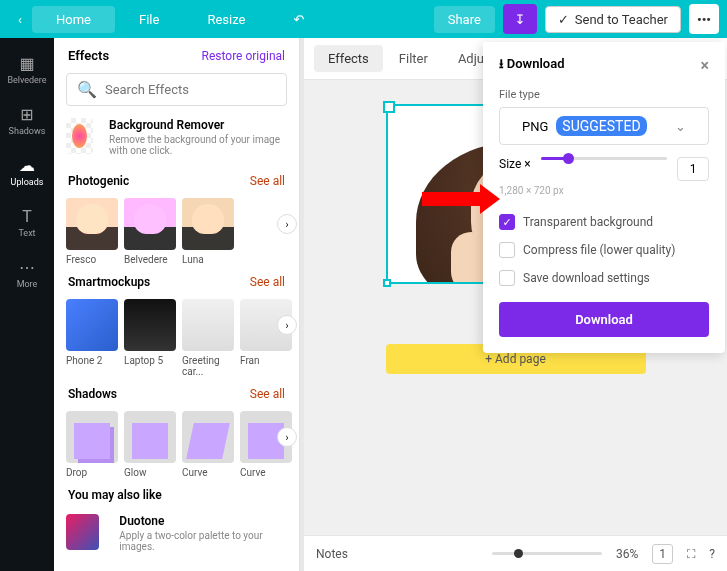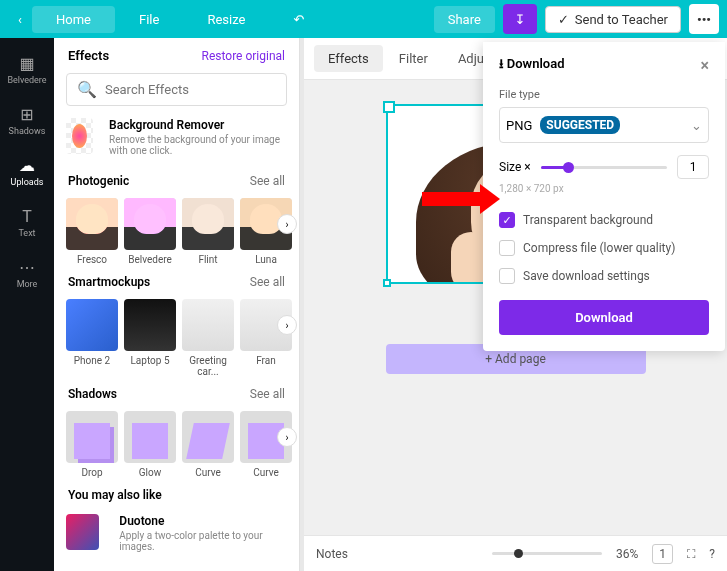--- a/index.html
+++ b/index.html
@@ -23,23 +23,23 @@
 .panel-header .title{font-weight:600}
 .restore{color:#7d2ae8;font-size:12px;cursor:pointer}
 .search{margin:0 12px 12px;border:1px solid #ddd;border-radius:4px;display:flex;align-items:center;padding:6px 10px;color:#888}
 .search input{border:none;outline:none;flex:1;font-size:13px;margin-left:8px;background:transparent}
 .bgrm{display:flex;gap:16px;padding:0 12px 14px}
 .bgrm-thumb{width:36px;height:36px;background:repeating-conic-gradient(#eee 0 25%,#fff 0 50%) 0 0/10px 10px;border-radius:4px;position:relative}
 .bgrm-thumb::after{content:"";position:absolute;inset:6px;border-radius:50%;background:radial-gradient(circle,#ff4aa0,#ffb347)}
 .bgrm-txt h4{font-size:12px;font-weight:600}
 .bgrm-txt p{font-size:10px;color:#888;margin-top:2px}
 .sec-head{display:flex;justify-content:space-between;align-items:center;padding:4px 14px;font-size:12px;font-weight:600}
-.sec-head .seeall{font-weight:400;color:#737373;cursor:pointer}
+.sec-head .seeall{font-weight:400;color:#c2410c;cursor:pointer}
 .row{display:flex;gap:6px;padding:6px 12px;position:relative}
-.thumb{width:52px;text-align:center;font-size:10px;color:#555}
+.thumb{width:52px;text-align:left;font-size:10px;color:#555}
 .thumb-img{width:52px;height:52px;border-radius:4px;background:#ddd;margin-bottom:4px;overflow:hidden;display:flex;align-items:center;justify-content:center}
 .face{width:52px;height:52px;background:linear-gradient(#e8c9b0 55%,#333 55%);position:relative}
 .face::before{content:"";position:absolute;top:6px;left:10px;right:10px;height:30px;border-radius:50% 50% 40% 40%;background:#f0d0b8}
 .face.f1{filter:sepia(0.6) hue-rotate(330deg) saturate(1.5)}
 .face.f2{filter:hue-rotate(260deg) saturate(2)}
 .face.f3{filter:grayscale(0.5) brightness(1.1)}
 .face.f4{filter:sepia(0.3)}
 .mock{background:linear-gradient(135deg,#4a7fff,#2a5fcc)}
 .mock2{background:linear-gradient(#111,#333)}
 .mock3{background:linear-gradient(#f0f0f0,#ddd)}
@@ -58,34 +58,34 @@
 .page::before,.page::after{content:"";position:absolute;width:8px;height:8px;background:#fff;border:2px solid #00c4cc}
 .page::before{top:-5px;left:-5px}
 .page::after{bottom:-5px;right:-5px}
 .handle-tl{position:absolute;top:-5px;right:-5px;width:8px;height:8px;background:#fff;border:2px solid #00c4cc}
 .handle-bl{position:absolute;bottom:-5px;left:-5px;width:8px;height:8px;background:#fff;border:2px solid #00c4cc}
 .portrait{position:absolute;inset:0;overflow:hidden;display:flex;align-items:flex-end;justify-content:center}
 .p-hair{width:200px;height:160px;background:radial-gradient(ellipse at 50% 30%,#5a3a28,#3a2418);border-radius:50% 50% 30% 30%;position:absolute;bottom:-20px}
 .p-face{width:90px;height:100px;background:#f5d5b8;border-radius:45% 45% 40% 40%;position:absolute;bottom:20px}
 .p-hands{position:absolute;bottom:0;width:130px;height:50px;display:flex;justify-content:space-between}
 .p-hand{width:40px;height:60px;background:#f5d5b8;border-radius:20px}
-.addpage{margin-top:30px;width:260px;padding:8px;background:#c4b5fd;text-align:center;font-size:12px;color:#555;border-radius:4px;cursor:pointer}
+.addpage{margin-top:30px;width:260px;padding:8px;background:#fde047;text-align:center;font-size:12px;color:#555;border-radius:4px;cursor:pointer}
 .rotate-icon{margin-top:10px;width:20px;height:20px;border:1px solid #ccc;border-radius:50%;display:flex;align-items:center;justify-content:center;font-size:10px}
 .bottombar{height:36px;background:#fff;border-top:1px solid #e5e5e5;display:flex;align-items:center;padding:0 12px;font-size:12px;color:#555;gap:14px}
 .bottombar .sp{flex:1}
 .zoom-track{width:110px;height:3px;background:#ddd;position:relative;border-radius:2px}
 .zoom-thumb{position:absolute;left:20%;top:-3px;width:9px;height:9px;background:#333;border-radius:50%}
 .dlg{position:absolute;top:42px;right:2px;width:242px;background:#fff;box-shadow:-2px 2px 12px rgba(0,0,0,0.15);border-radius:0 0 4px 4px;padding:12px 16px 16px;z-index:10}
 .dlg-head{display:flex;justify-content:space-between;align-items:center;font-size:13px;font-weight:600;margin-bottom:12px}
 .dlg-close{color:#888;cursor:pointer;font-size:16px}
 .dlg-label{font-size:11px;color:#666;margin-bottom:6px}
-.dlg-select{border:1px solid #ddd;border-radius:4px;padding:8px 6px;display:flex;align-items:center;gap:8px;font-size:13px;margin-bottom:12px;cursor:pointer}
-.badge{background:#0369a1;color:#fff;font-size:12px;padding:2px 6px;border-radius:8px;font-weight:700}
+.dlg-select{border:1px solid #ddd;border-radius:4px;padding:8px 22px;display:flex;align-items:center;gap:8px;font-size:13px;margin-bottom:12px;cursor:pointer}
+.badge{background:#3b82f6;color:#fff;font-size:14px;padding:2px 6px;border-radius:8px;font-weight:400}
 .chev{margin-left:auto;color:#888}
-.size-row{display:flex;align-items:center;gap:10px;font-size:12px;margin-bottom:4px}
+.size-row{display:flex;align-items:flex-start;gap:10px;font-size:12px;margin-bottom:4px}
 .slider{flex:1;height:3px;background:#ddd;border-radius:2px;position:relative}
 .slider::after{content:"";position:absolute;left:0;width:20%;height:3px;background:#7d2ae8;border-radius:2px}
 .slider-thumb{position:absolute;left:18%;top:-4px;width:11px;height:11px;background:#7d2ae8;border-radius:50%}
 .size-input{width:32px;border:1px solid #ddd;border-radius:4px;padding:4px;text-align:center;font-size:12px}
 .dims{font-size:10px;color:#aaa;margin-bottom:12px}
 .check-row{display:flex;align-items:center;gap:8px;font-size:12px;color:#555;padding:6px 0;cursor:pointer}
 .chk{width:16px;height:16px;border:1px solid #ccc;border-radius:3px;display:flex;align-items:center;justify-content:center;font-size:11px;color:#fff}
 .chk.on{background:#7d2ae8;border-color:#7d2ae8}
 .dlg-btn{width:100%;background:#7d2ae8;color:#fff;border:none;padding:10px;border-radius:4px;font-size:13px;font-weight:600;margin-top:10px;cursor:pointer}
 .arrow{position:absolute;top:192px;left:422px;z-index:20}
@@ -143,23 +143,20 @@
         <span class="seeall">See all</span>
       </div>
     <div class="row">
       <div class="thumb"><div class="thumb-img">
             <div class="face f1"></div>
           </div><span>Fresco</span></div>
       <div class="thumb"><div class="thumb-img">
             <div class="face f2"></div>
           </div><span>Belvedere</span></div>
       <div class="thumb"><div class="thumb-img">
-            <div class="face f3"></div>
-          </div><span>Flint</span></div>
-      <div class="thumb"><div class="thumb-img">
             <div class="face f4"></div>
           </div><span>Luna</span></div>
       <div class="row-nav">›</div>
     </div>
 
     <div class="sec-head">
         <span>Smartmockups</span>
         <span class="seeall">See all</span>
       </div>
     <div class="row">

